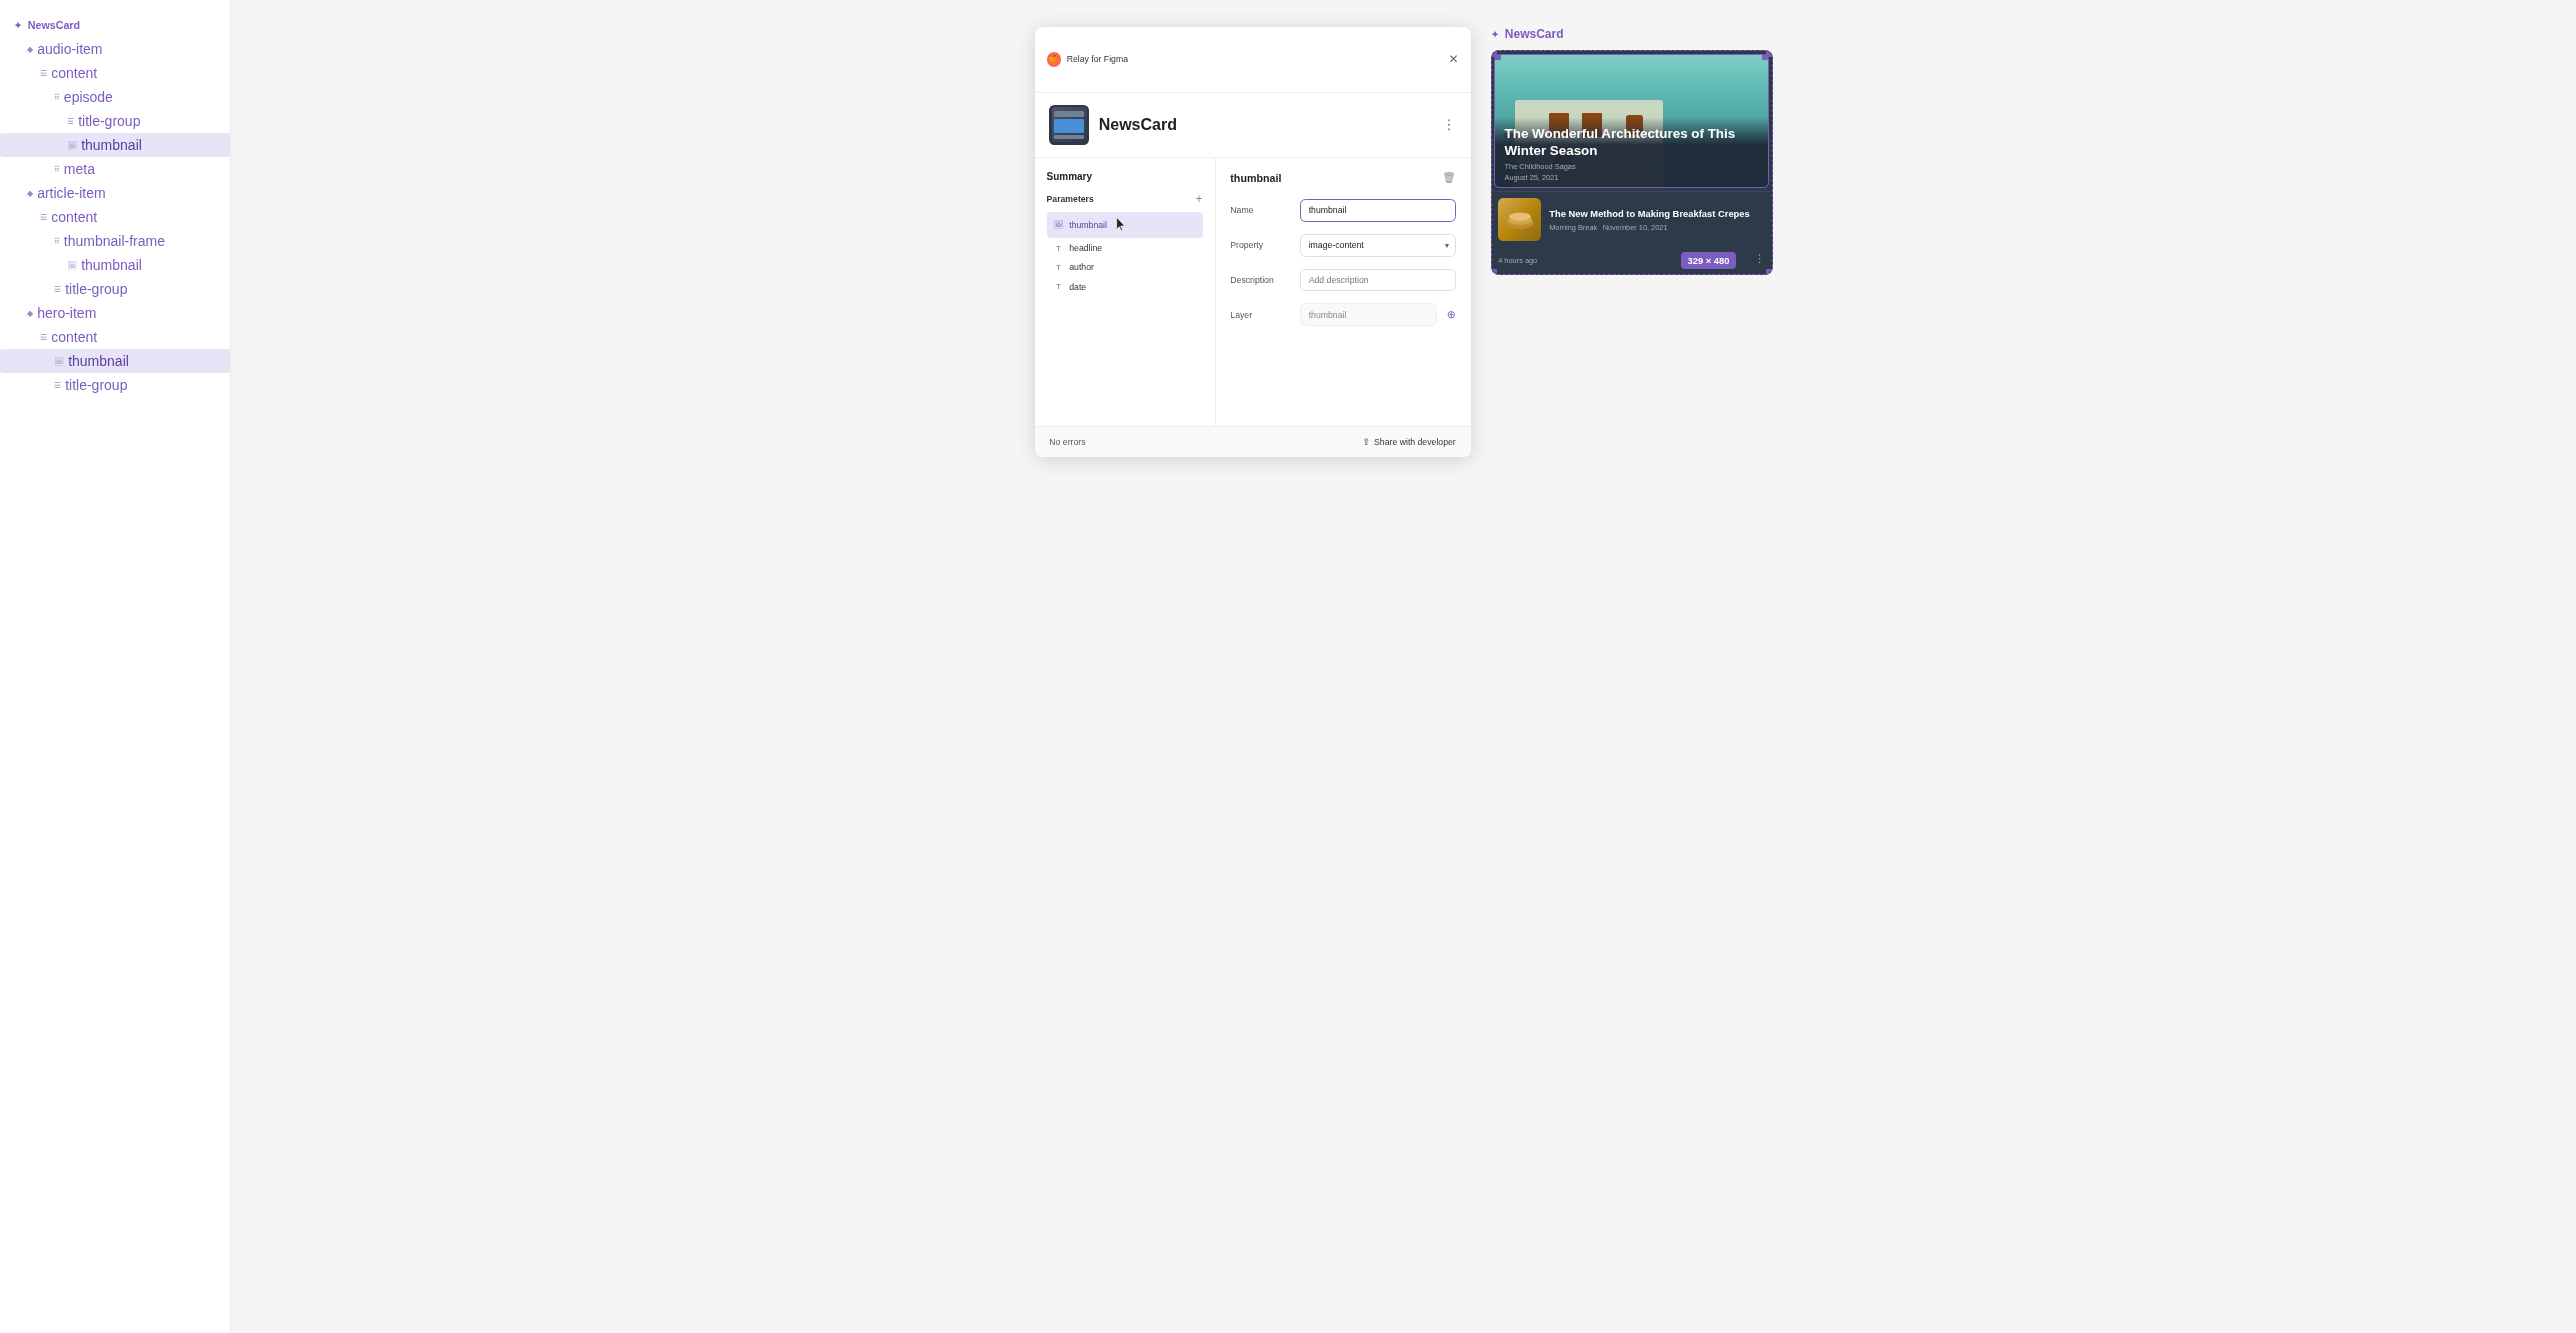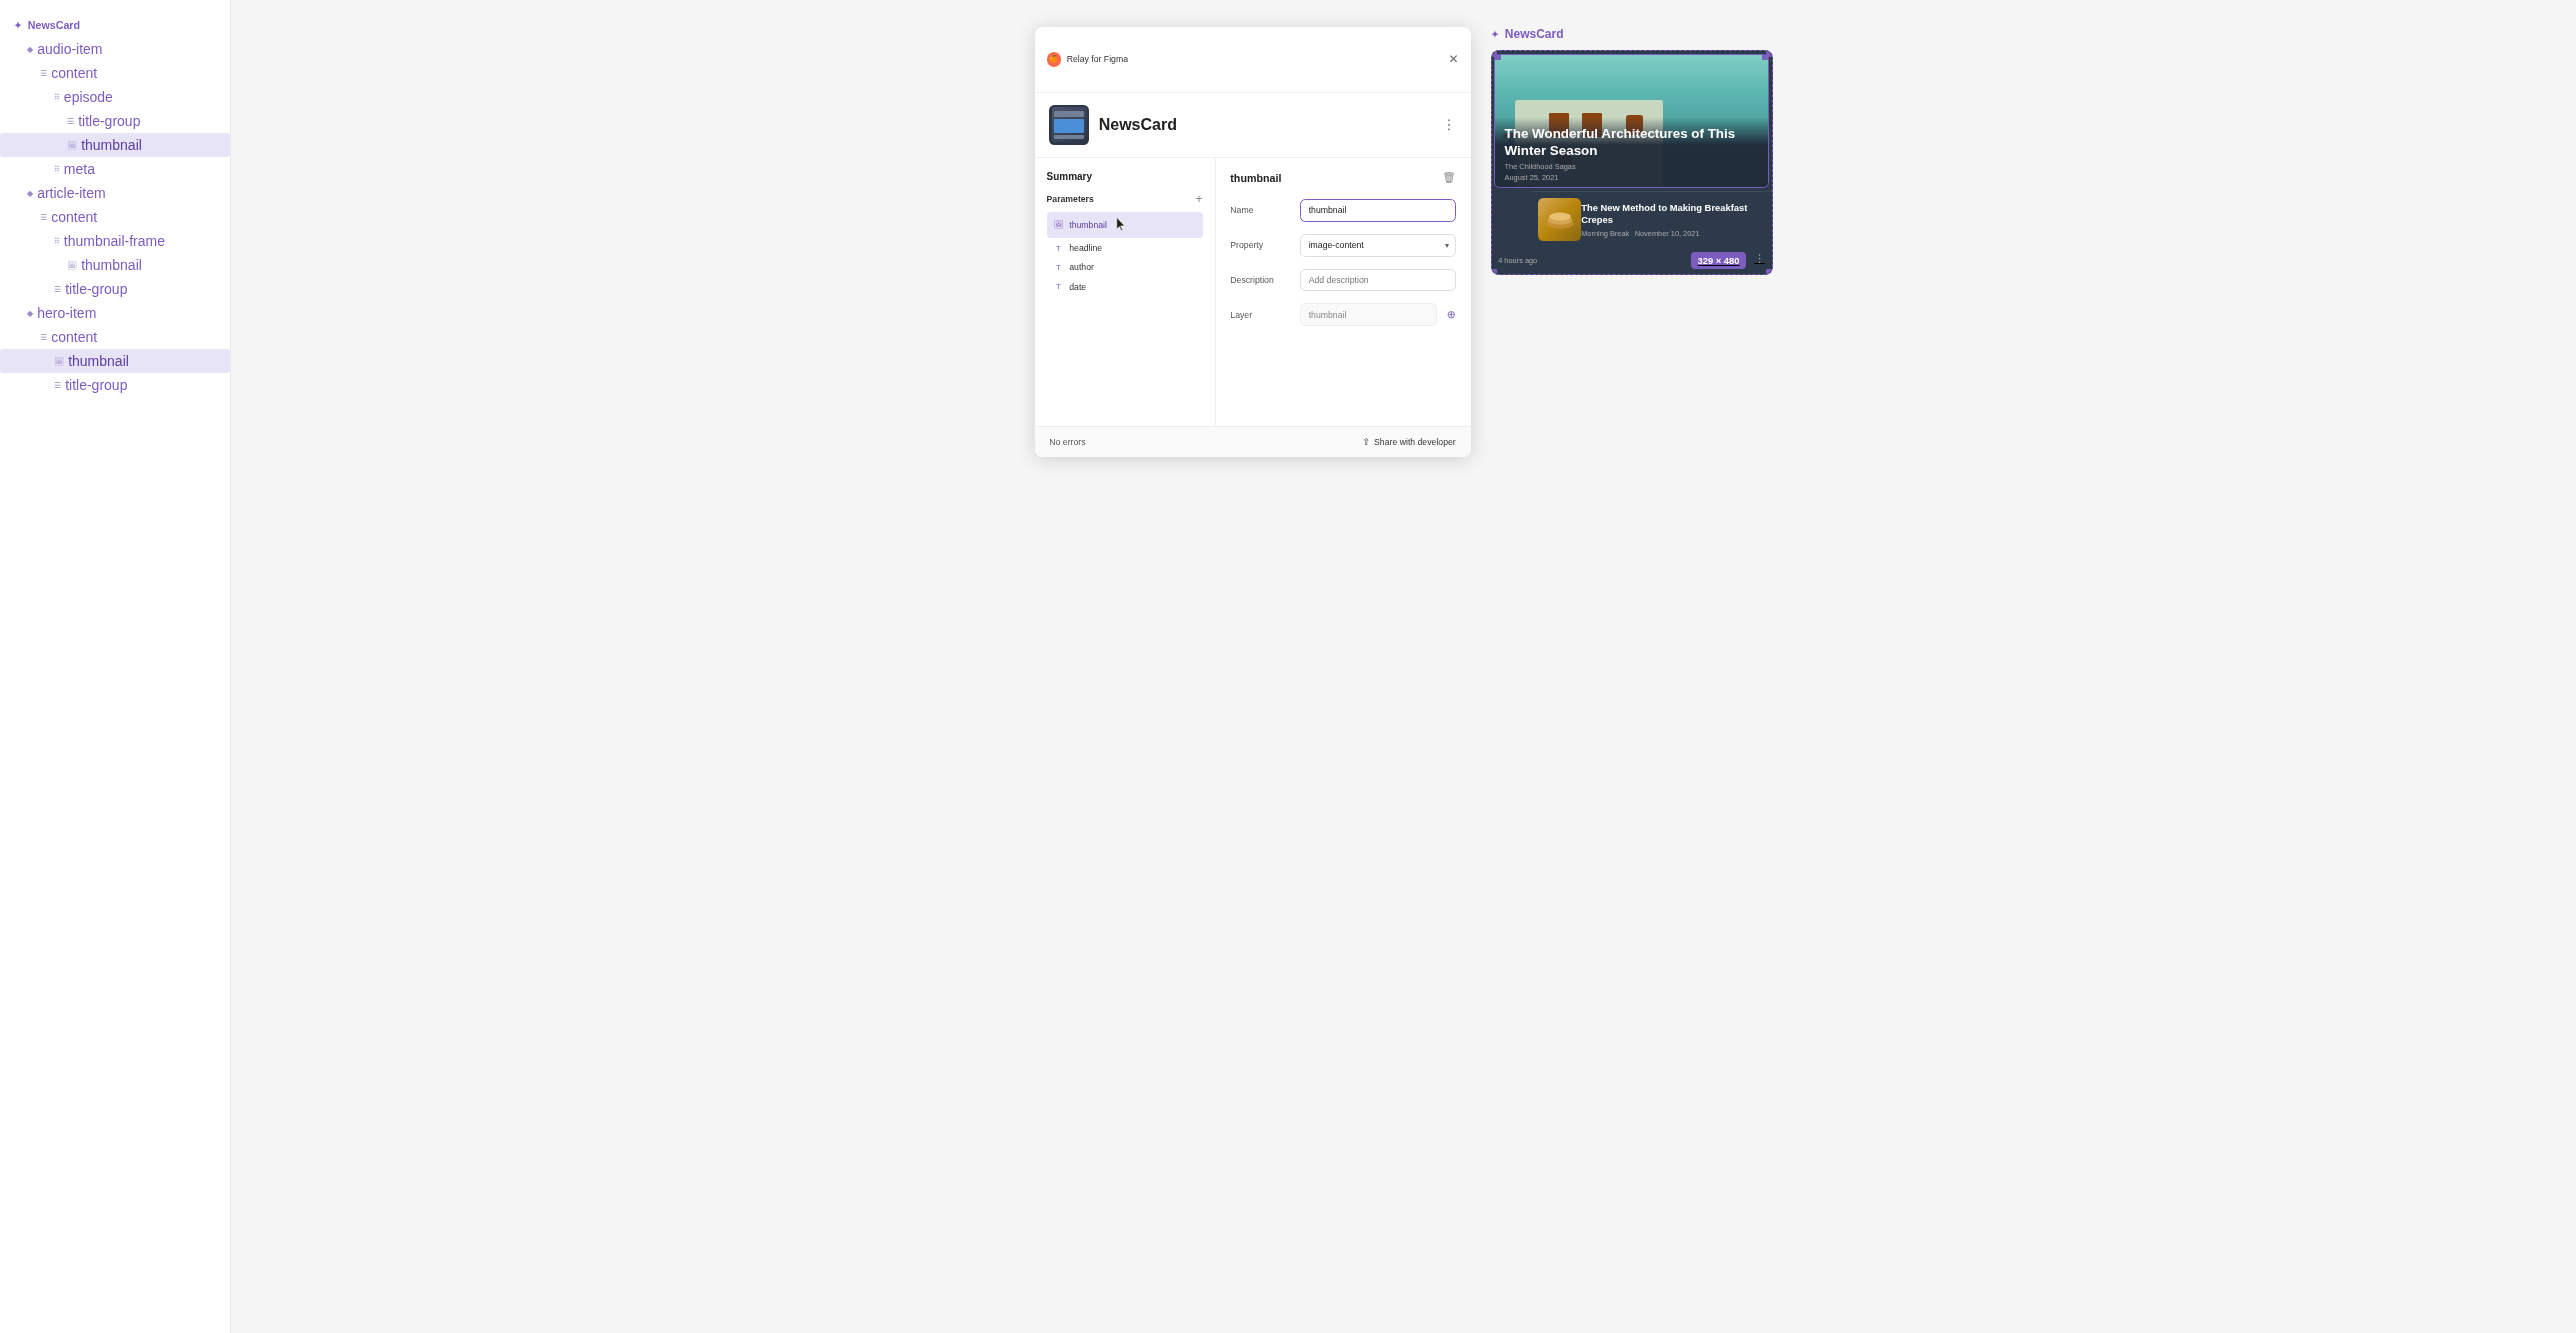--- a/index.html
+++ b/index.html
@@ -482,25 +482,24 @@
       line-height: 1.3;
       margin-bottom: 2.7px;
     }
     .hero-source { font-size: 7.4px; color: #aaa; margin-bottom: 1.3px; }
     .hero-date { font-size: 7.4px; color: #aaa; }
 
     
     .article-item {
       display: flex;
       align-items: center;
-      gap: 0;
+      gap: 8px;
       padding: 6.7px 6.7px;
       border-top: 0.7px solid rgba(255,255,255,0.08);
       position: relative;
-      margin-left: 40px;
     }
     .article-thumb {
       width: 43px;
       height: 43px;
       border-radius: 5.4px;
       flex-shrink: 0;
       overflow: hidden;
     }
     .article-thumb-crepes {
       background: linear-gradient(135deg, #d4a855 0%, #b8860b 50%, #8b6914 100%);
@@ -829,21 +828,21 @@
           <div class="article-meta">
             <span class="article-source">Morning Break</span>
             <span class="article-date">November 10, 2021</span>
           </div>
         </div>
       </div>
 
 
       <div class="article-footer-row">
         <span class="article-time">4 hours ago</span>
-        <div style="display:flex;align-items:flex-start;gap:8px;text-decoration:underline;">
+        <div style="display:flex;align-items:flex-start;gap:18px;">
           <span class="size-badge">329 × 480</span>
           <button class="article-more-btn">⋮</button>
         </div>
       </div>
 
     </div>
   </div>
 
 </div>
 

